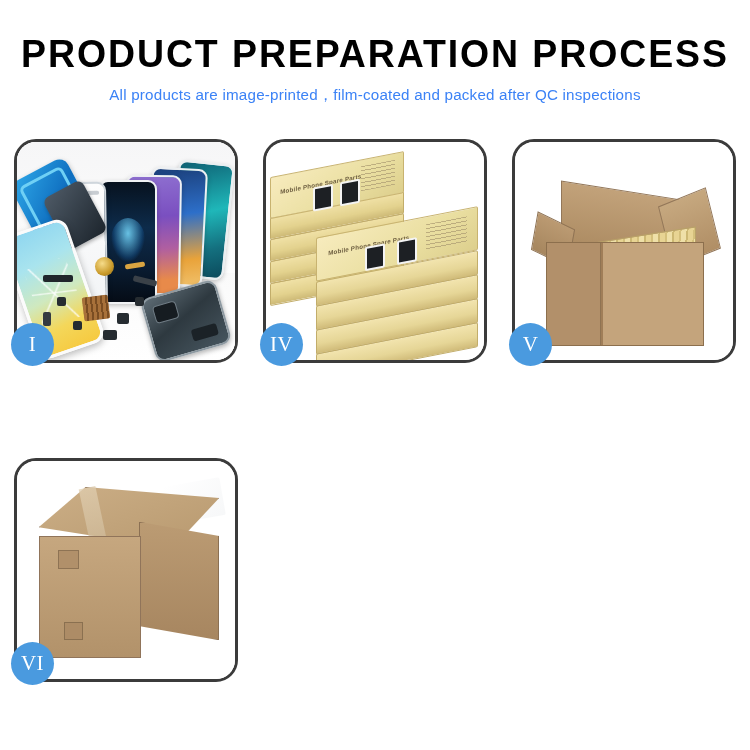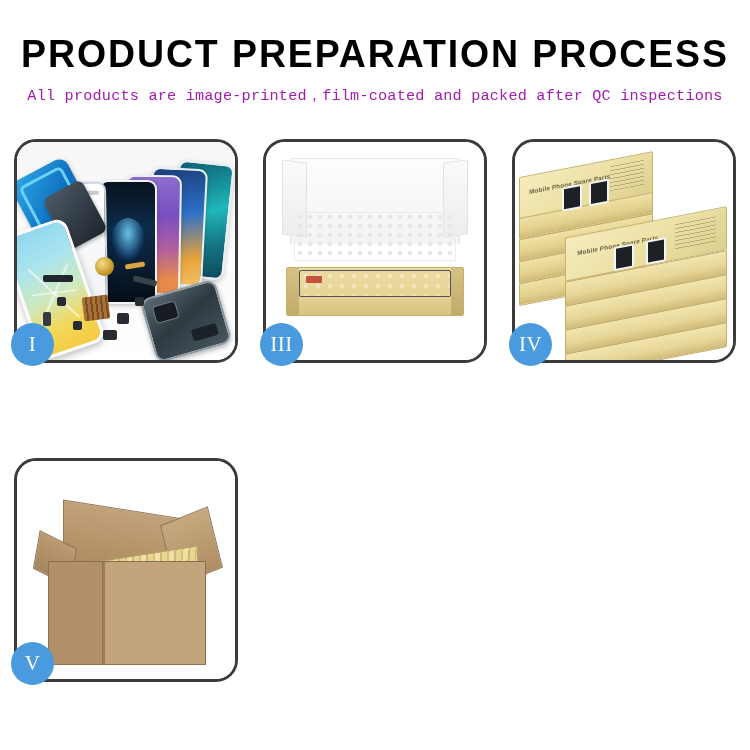--- a/index.html
+++ b/index.html
@@ -12,22 +12,22 @@
 
   
   .header{text-align:center;padding-top:34px;}
   .title{
     font-size:39px;font-weight:700;color:#000000;
     letter-spacing:2.0px;line-height:1.0;
     font-family:"Liberation Sans", sans-serif;
     transform:scaleX(0.96);
   }
   .subtitle{
-    font-size:15.2px;color:#a21caf;margin-top:12px;
-    letter-spacing:.2px;font-family:Liberation Mono, monospace;
+    font-size:15.2px;color:#3b82f6;margin-top:12px;
+    letter-spacing:.2px;font-family:Liberation Sans, sans-serif;
   }
 
   
   .grid{
     position:absolute;left:14px;top:139px;
     width:722px;
     display:grid;
     grid-template-columns:repeat(3,224px);
     grid-template-rows:repeat(2,224px);
     column-gap:25px;row-gap:95px;
@@ -288,38 +288,20 @@
           <div class="tiny" style="left:100px;bottom:36px;width:12px;height:11px;"></div>
           <div class="tiny" style="left:118px;bottom:54px;"></div>
           <div class="tiny" style="left:26px;bottom:34px;width:8px;height:14px;background:#343b41;"></div>
           <div class="tiny" style="left:86px;bottom:20px;width:14px;height:10px;"></div>
         </div>
       </div>
       <div class="badge">I</div>
     </div>
 
 
-    <div class="panel">
-      <div class="panel-inner">
-        <div class="p3">
-          <div class="mailer">
-            <div class="lid-back"></div>
-            <div class="lid-flapL"></div>
-            <div class="lid-flapR"></div>
-            <div class="foam"></div>
-            <div class="tray">
-              <div class="inner-screen">
-                <div class="lbl"></div>
-              </div>
-            </div>
-          </div>
-        </div>
-      </div>
-      <div class="badge">III</div>
-    </div>
 
     <div class="panel">
       <div class="panel-inner">
         <div class="p4">
           <div class="stackwrap">
 
             <div class="ybox rear" style="top:118px;"></div>
             <div class="ybox rear" style="top:96px;"></div>
             <div class="ybox rear" style="top:74px;"></div>
             <div class="ybox rear" style="top:52px;"></div>
@@ -357,15 +339,31 @@
             <div class="c-fill"></div>
             <div class="c-flapL"></div>
             <div class="c-frontflap"></div>
             <div class="c-body"></div>
           </div>
         </div>
       </div>
       <div class="badge">V</div>
     </div>
 
+    <div class="panel">
+      <div class="panel-inner">
+        <div class="p6">
+          <div class="sealed">
+            <div class="s-wrap"></div>
+            <div class="s-top"></div>
+            <div class="s-tape"></div>
+            <div class="s-side"></div>
+            <div class="s-front"></div>
+            <div class="s-tab1"></div>
+            <div class="s-tab2"></div>
+          </div>
+        </div>
+      </div>
+      <div class="badge">VI</div>
+    </div>
 
   </div>
 </div>
 
 </body></html>

